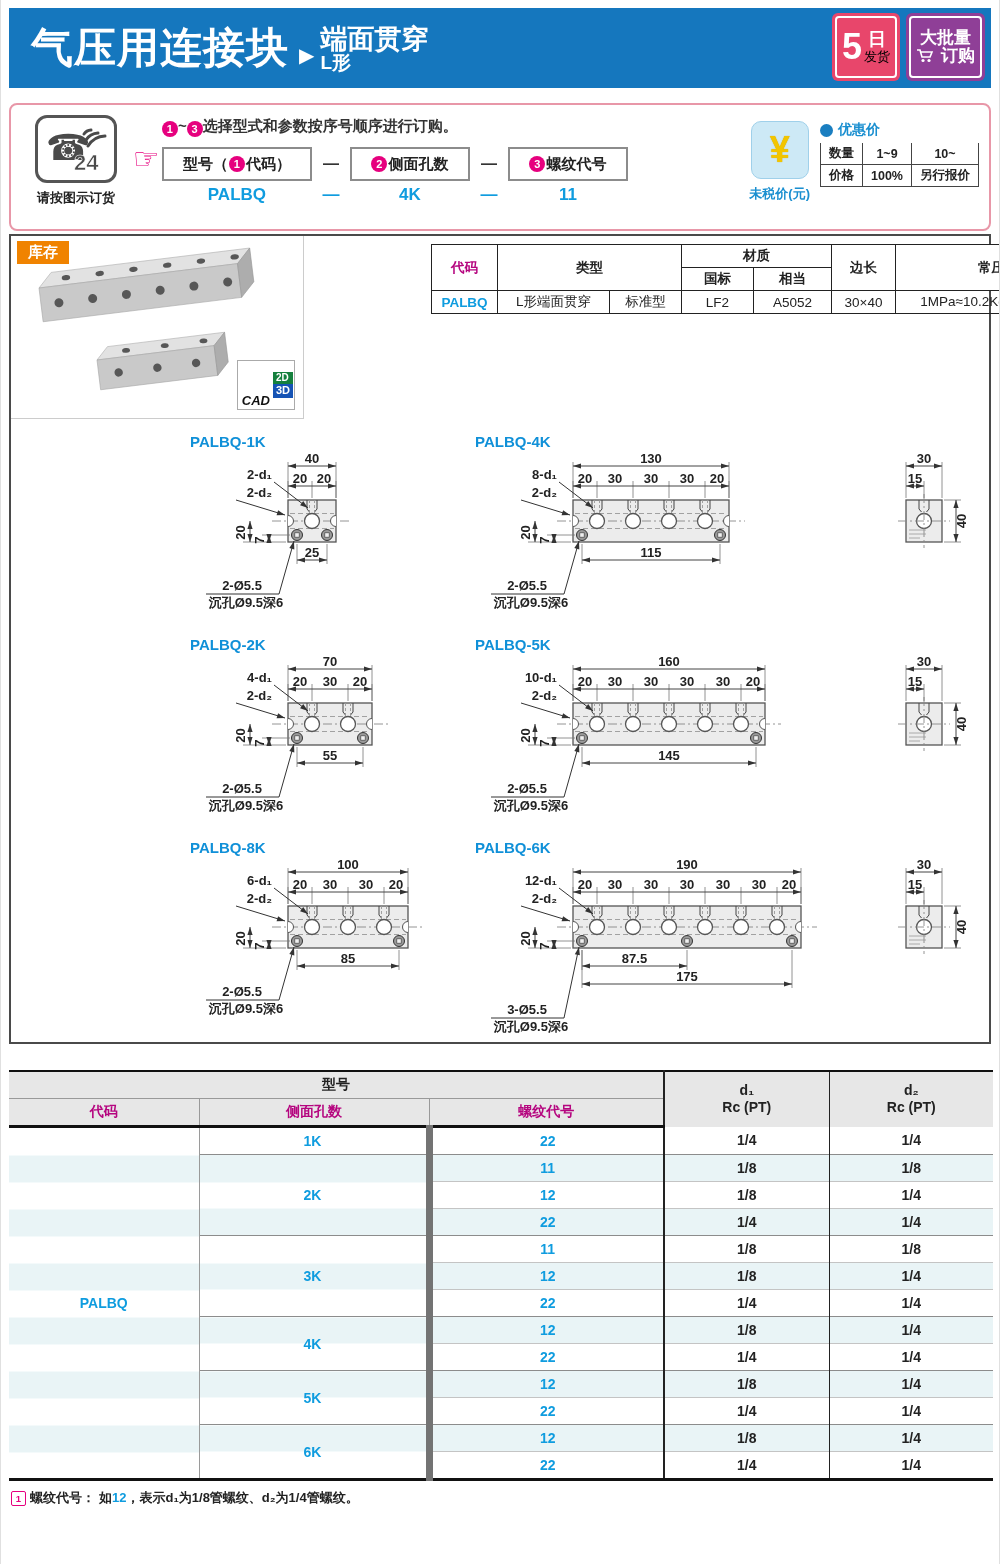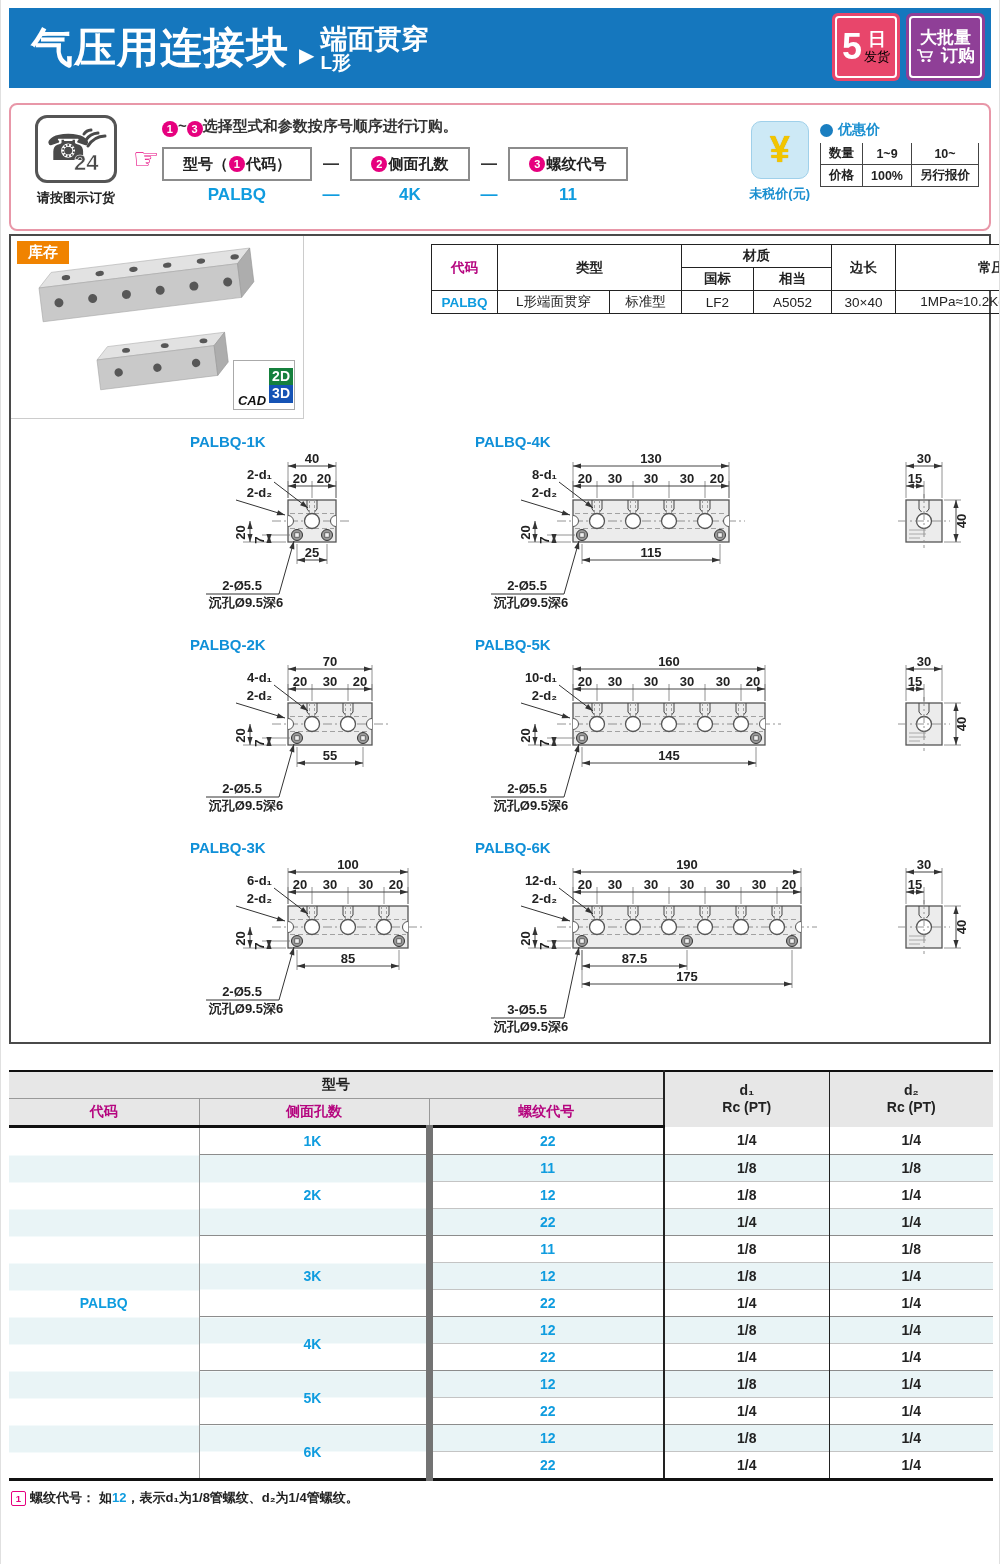--- a/index.html
+++ b/index.html
@@ -54,22 +54,22 @@
   .sale-lbl{font-size:14px;font-weight:bold;color:#1a8fd0;}
   table.ptable{border-collapse:collapse;}
   table.ptable td{border:1px solid #444;font-size:12.5px;font-weight:bold;padding:2px 8px;text-align:center;white-space:nowrap;}
   
   .mainbox{margin:3px 8px 0 8px;height:810px;border:2px solid #4a4a4a;position:relative;background:#fff;box-sizing:border-box;}
   .imgarea{position:absolute;left:0;top:0;width:292px;height:182px;border-right:1px solid #ccc;border-bottom:1px solid #ccc;}
   .stock{position:absolute;left:6px;top:5px;background:#f08300;color:#fff;font-size:15px;font-weight:bold;padding:2px 11px;z-index:2;}
   .cadbadge{position:absolute;right:8px;bottom:8px;display:flex;align-items:center;border:1px solid #aaa;background:#fff;padding:1px;}
   .cad-txt{font-size:13px;font-weight:bold;font-style:italic;color:#111;padding:0 3px;margin-top:31px;}
   .cad-col{display:flex;flex-direction:column;}
-  .cad-2d{background:#15803d;color:#fff;font-size:14px;font-weight:bold;padding:0 3px;line-height:1.25;}
-  .cad-3d{background:#1553b5;color:#fff;font-size:14px;font-weight:bold;padding:0 3px;line-height:1.25;}
+  .cad-2d{background:#15803d;color:#fff;font-size:10px;font-weight:bold;padding:0 3px;line-height:1.25;}
+  .cad-3d{background:#1553b5;color:#fff;font-size:11px;font-weight:bold;padding:0 3px;line-height:1.25;}
   
   .spec{position:absolute;left:420px;top:8px;width:566px;border-collapse:collapse;table-layout:fixed;}
   .spec th,.spec td{border:1px solid #222;font-size:13.5px;text-align:center;padding:2px 2px;white-space:nowrap;}
   .spec th{font-weight:bold;background:#fff;}
   .spec .magenta{color:#b5057f;}
   .spec .blue{color:#0f9cdf;font-weight:bold;}
   
   .dcell{position:absolute;}
   .dtitle{font-size:15px;font-weight:bold;color:#1090d8;margin:0 0 2px 14px;}
   svg{font-family:"Liberation Sans","DejaVu Sans",sans-serif;}
@@ -653,21 +653,21 @@
           <polygon points="0,0 -8,2.6 -8,-2.6" fill="#333" transform="translate(463 34) rotate(0)"></polygon>
           <text x="454" y="31" font-size="13" font-weight="bold" fill="#222" text-anchor="middle">15</text>
           <line x1="483" y1="48" x2="500" y2="48" stroke="#777" stroke-width="0.8"></line>
           <line x1="483" y1="90" x2="500" y2="90" stroke="#777" stroke-width="0.8"></line>
           <line x1="495" y1="48" x2="495" y2="90" stroke="#444" stroke-width="1"></line>
           <polygon points="0,0 -8,2.6 -8,-2.6" fill="#333" transform="translate(495 48) rotate(-90)"></polygon>
           <polygon points="0,0 -8,2.6 -8,-2.6" fill="#333" transform="translate(495 90) rotate(90)"></polygon>
           <text x="505" y="69" font-size="13" font-weight="bold" fill="#222" text-anchor="middle" transform="rotate(-90 505 69)">40</text>
         </g>
       </svg></div>
-  <div class="dcell" style="left:165px;top:603px;width:285px;"><div class="dtitle">PALBQ-3K</div><svg width="285" height="178" viewBox="0 0 285 178">
+  <div class="dcell" style="left:165px;top:603px;width:285px;"><div class="dtitle">PALBQ-8K</div><svg width="285" height="178" viewBox="0 0 285 178">
         <g>
           <rect x="112" y="48" width="120" height="42" fill="#ececec" stroke="#555" stroke-width="1.3"></rect>
           <line x1="96" y1="69" x2="248" y2="69" stroke="#888" stroke-width="0.9" stroke-dasharray="9 3 2 3"></line>
           <line x1="114" y1="61.5" x2="230" y2="61.5" stroke="#999" stroke-width="0.9" stroke-dasharray="5 3"></line>
           <line x1="114" y1="76.5" x2="230" y2="76.5" stroke="#999" stroke-width="0.9" stroke-dasharray="5 3"></line>
           <path d="M 112 63.5 a5.5 5.5 0 0 1 0 11" fill="#fff" stroke="#555" stroke-width="1"></path>
           <path d="M 232 74.5 a5.5 5.5 0 0 1 0 -11" fill="#fff" stroke="#555" stroke-width="1"></path>
           <line x1="131" y1="48" x2="131" y2="57" stroke="#444" stroke-width="1"></line>
           <line x1="141" y1="48" x2="141" y2="57" stroke="#444" stroke-width="1"></line>
           <line x1="131" y1="57" x2="133.5" y2="60" stroke="#444" stroke-width="1"></line>

